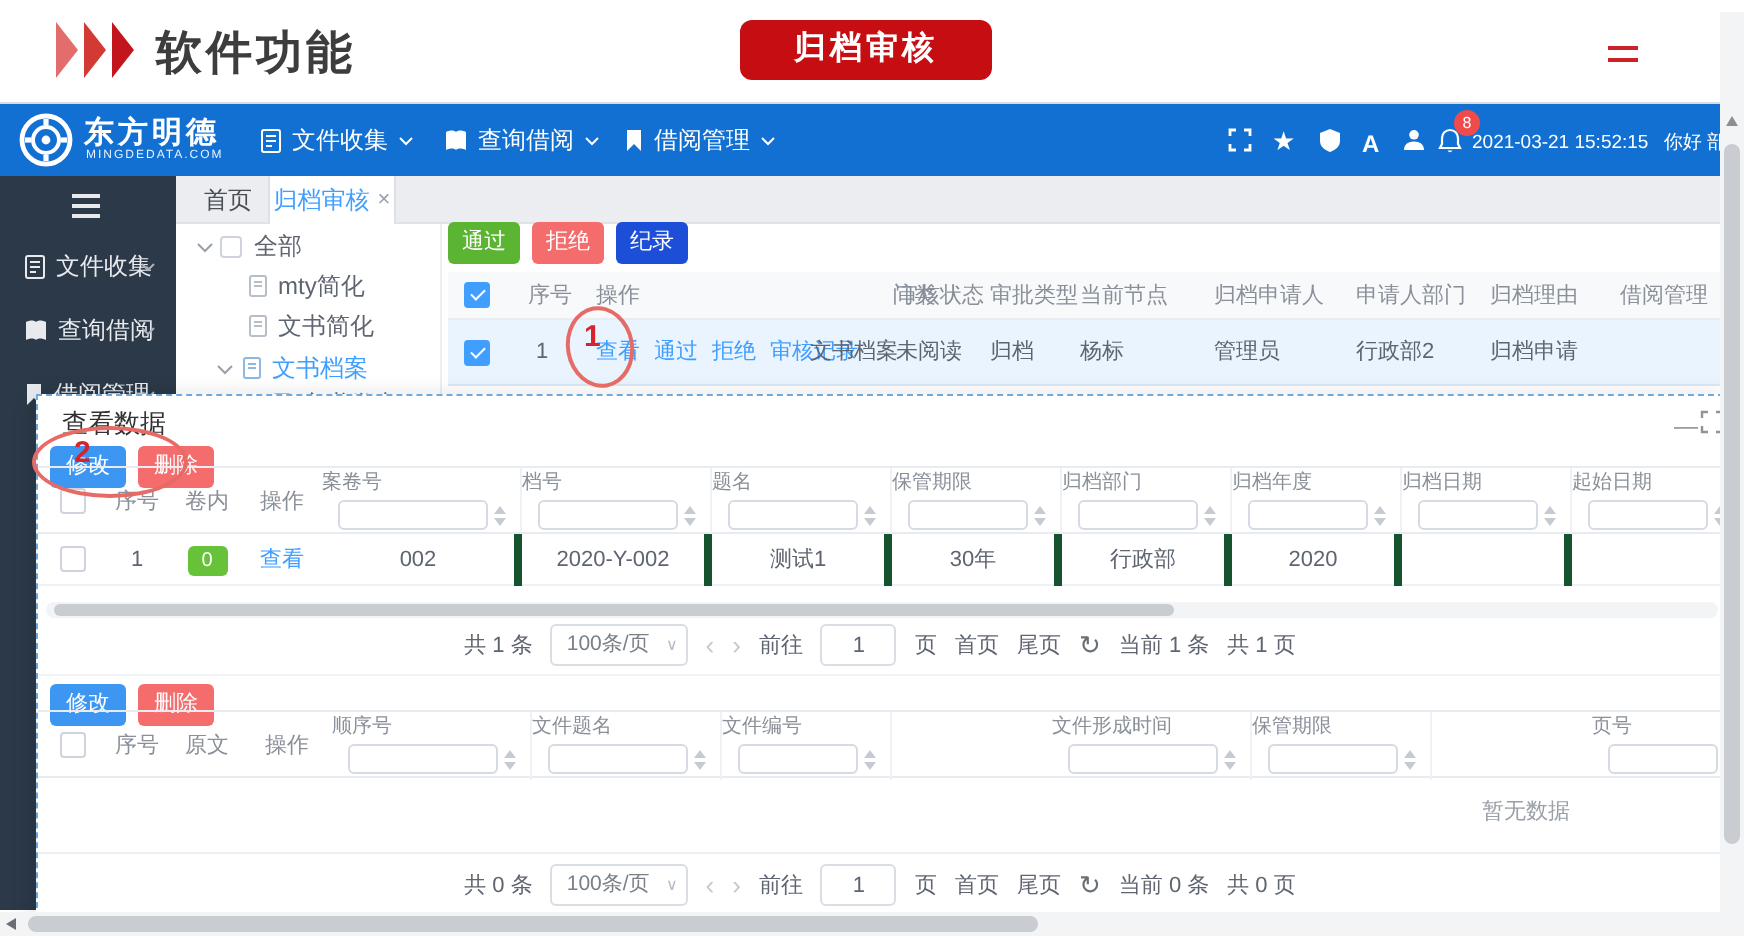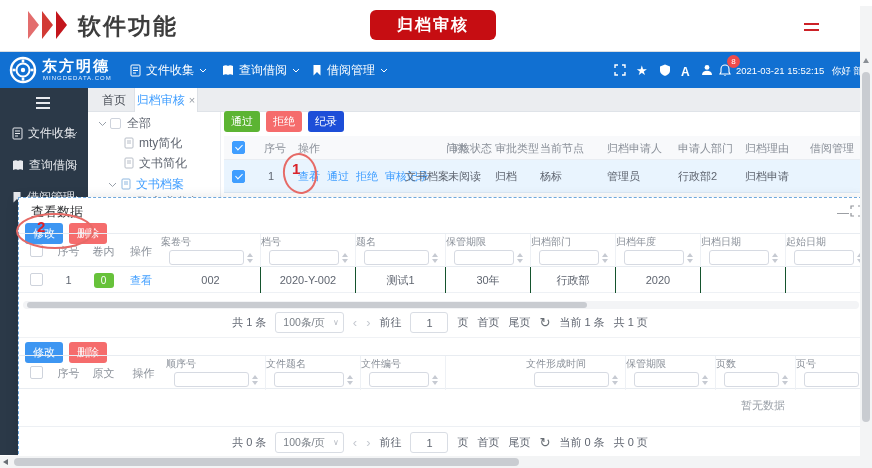--- a/index.html
+++ b/index.html
@@ -57,21 +57,21 @@
   .fcol{position:absolute;top:0;height:34px;border-right:1px solid #eef1f5;box-sizing:border-box;}
   .fl{font-size:10px;color:#8a9099;text-align:left;line-height:12px;margin-top:2px;white-space:nowrap;}
   .fr{display:flex;align-items:center;justify-content:center;gap:3px;margin-top:2px;}
   .fr input{width:calc(100% - 32px);height:13px;border:1px solid #d6dae2;border-radius:3px;font-size:10px;padding:0 3px;outline:none;}
   .srt{display:inline-flex;flex-direction:column;gap:2px;cursor:pointer;}
   .srt i{display:block;width:0;height:0;border-left:3.5px solid transparent;border-right:3.5px solid transparent;}
   .srt .u{border-bottom:4px solid #c6cad2;}
   .srt .d{border-top:4px solid #c6cad2;}
   .shead{position:absolute;top:0;height:34px;line-height:34px;font-size:11px;color:#8a9099;text-align:center;}
   .trow{position:absolute;left:0;width:100%;height:26px;border-bottom:1px solid #eef1f5;box-sizing:border-box;}
-  .vcell{position:absolute;top:0;height:26px;line-height:26px;border-right:1px solid #14532d;box-sizing:border-box;
+  .vcell{position:absolute;top:0;height:26px;line-height:26px;border-right:4px solid #14532d;box-sizing:border-box;
          font-size:11px;color:#5f6570;text-align:center;white-space:nowrap;}
   .badge0{display:inline-block;min-width:16px;height:15px;line-height:15px;background:#67c23a;color:#fff;border-radius:3px;
           font-size:10px;padding:0 2px;margin-top:5px;}
   .pager{position:absolute;left:0;width:100%;display:flex;align-items:center;justify-content:center;gap:9px;
          font-size:11px;color:#5f6570;}
   .psize{position:relative;border:1px solid #d9dde4;border-radius:3px;height:19px;line-height:19px;padding:0 18px 0 7px;font-size:10.5px;color:#7a8088;}
   .pscaret{position:absolute;right:4px;top:0;font-size:8px;color:#b6bac2;}
   .pnav{color:#c5c9d0;font-size:13px;cursor:pointer;line-height:13px;}
   .pgoto{width:32px;height:17px;border:1px solid #d9dde4;border-radius:3px;text-align:center;font-size:11px;color:#5f6570;outline:none;}
   .prefresh{color:#6a7076;font-size:13px;cursor:pointer;}
@@ -473,30 +473,20 @@
       <div class="fcol" style="left:607px;width:90px;">
         <div class="fl">保管期限</div>
         <div class="fr">
             <input style="">
             <span class="srt">
               <i class="u"></i>
               <i class="d"></i>
             </span>
           </div>
       </div>
-      <div class="fcol" style="left:697px;width:80px;">
-        <div class="fl">页数</div>
-        <div class="fr">
-            <input style="">
-            <span class="srt">
-              <i class="u"></i>
-              <i class="d"></i>
-            </span>
-          </div>
-      </div>
       <div class="fcol" style="left:777px;width:80px;">
         <div class="fl">页号</div>
         <div class="fr">
             <input style="">
             <span class="srt">
               <i class="u"></i>
               <i class="d"></i>
             </span>
           </div>
       </div>

